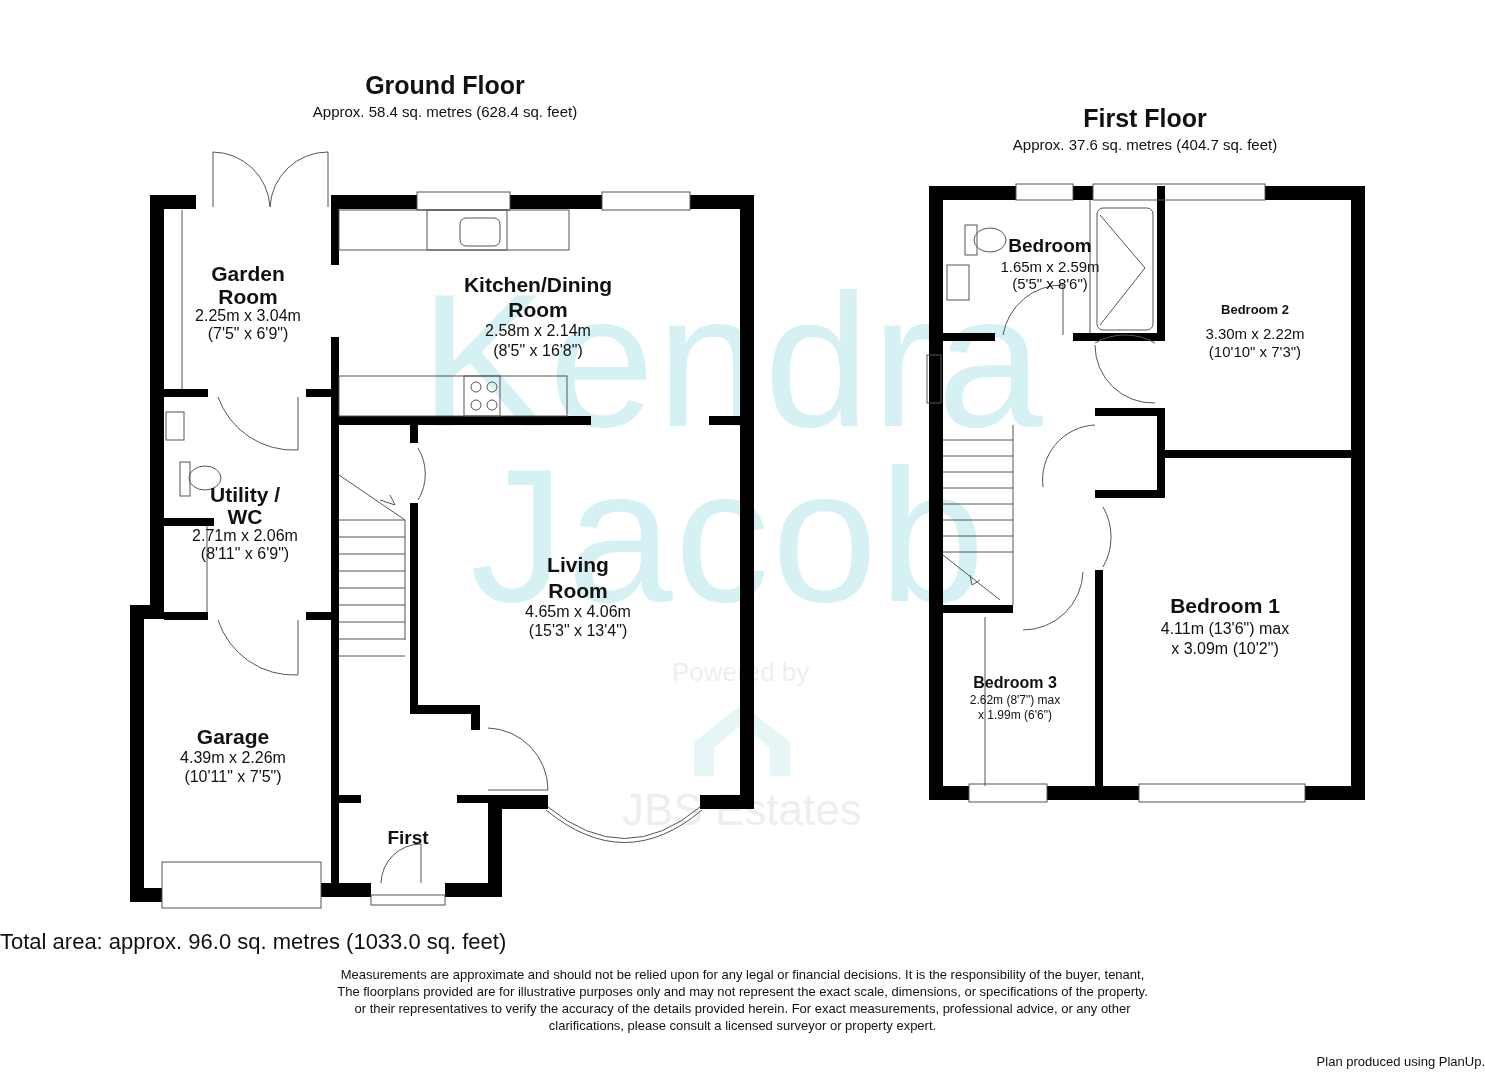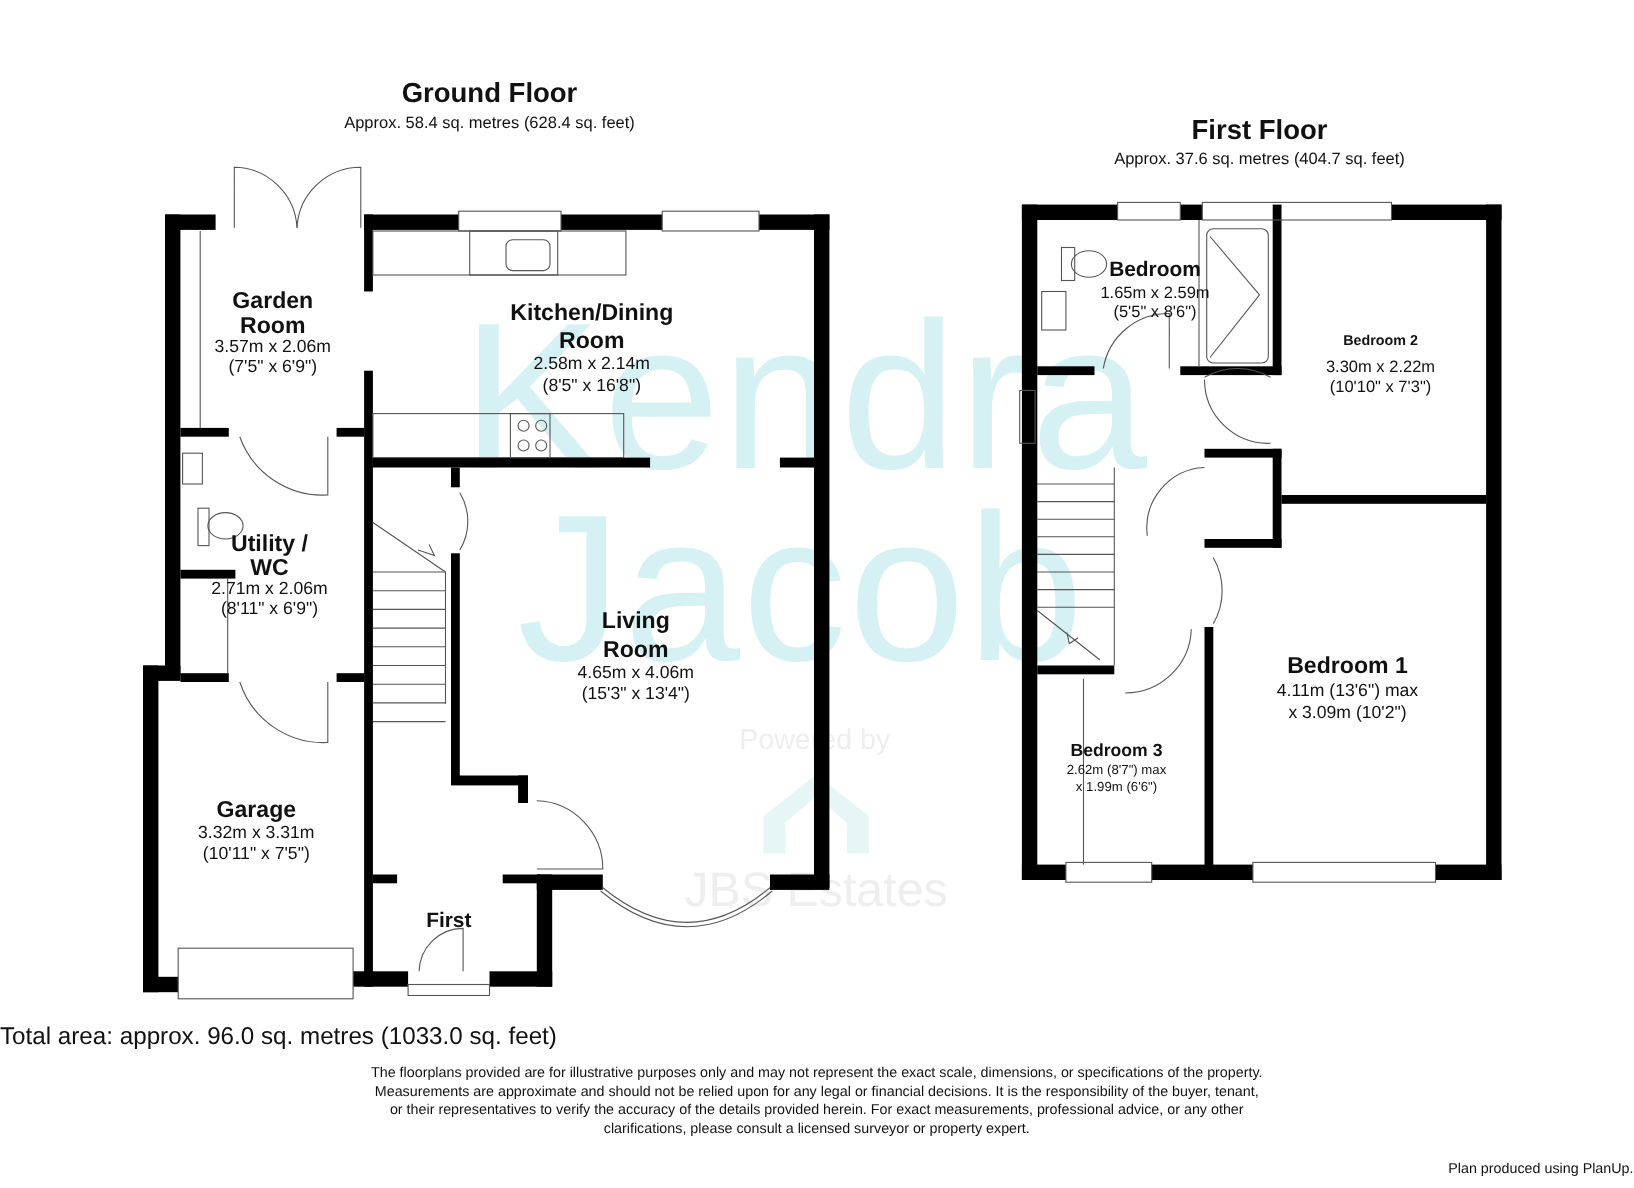--- a/index.html
+++ b/index.html
@@ -193,21 +193,21 @@
 </svg>
 
 <div class="t floor-title" style="left:300px;top:72px;width:290px;">Ground Floor</div>
 <div class="t floor-sub" style="left:250px;top:104px;width:390px;">Approx. 58.4 sq. metres (628.4 sq. feet)</div>
 <div class="t floor-title" style="left:1000px;top:105px;width:290px;">First Floor</div>
 <div class="t floor-sub" style="left:950px;top:137px;width:390px;">Approx. 37.6 sq. metres (404.7 sq. feet)</div>
 
 <div>
   <div class="t room-name" style="left:168px;top:263px;width:160px;">Garden</div>
   <div class="t room-name" style="left:168px;top:286px;width:160px;">Room</div>
-  <div class="t room-dim" style="left:168px;top:308px;width:160px;">3.57m x 2.06m</div>
+  <div class="t room-dim" style="left:168px;top:308px;width:160px;">2.25m x 3.04m</div>
   <div class="t room-dim" style="left:168px;top:326px;width:160px;">(7'5" x 6'9")</div>
 </div>
 <div>
   <div class="t room-name" style="left:418px;top:274px;width:240px;">Kitchen/Dining</div>
   <div class="t room-name" style="left:418px;top:299px;width:240px;">Room</div>
   <div class="t room-dim" style="left:418px;top:323px;width:240px;">2.58m x 2.14m</div>
   <div class="t room-dim" style="left:418px;top:343px;width:240px;">(8'5" x 16'8")</div>
 </div>
 <div>
   <div class="t room-name" style="left:170px;top:484px;width:150px;">Utility /</div>
@@ -216,21 +216,21 @@
   <div class="t room-dim" style="left:170px;top:546px;width:150px;">(8'11" x 6'9")</div>
 </div>
 <div>
   <div class="t room-name" style="left:478px;top:554px;width:200px;">Living</div>
   <div class="t room-name" style="left:478px;top:580px;width:200px;">Room</div>
   <div class="t room-dim" style="left:478px;top:604px;width:200px;">4.65m x 4.06m</div>
   <div class="t room-dim" style="left:478px;top:623px;width:200px;">(15'3" x 13'4")</div>
 </div>
 <div>
   <div class="t room-name" style="left:153px;top:726px;width:160px;">Garage</div>
-  <div class="t room-dim" style="left:153px;top:750px;width:160px;">3.32m x 3.31m</div>
+  <div class="t room-dim" style="left:153px;top:750px;width:160px;">4.39m x 2.26m</div>
   <div class="t room-dim" style="left:153px;top:769px;width:160px;">(10'11" x 7'5")</div>
 </div>
 <div>
   <div class="t room-name" style="left:358px;top:828px;width:100px;font-size:19px;">First</div>
 </div>
 
 <div>
   <div class="t room-name" style="left:985px;top:236px;width:130px;font-size:19px;">Bedroom</div>
   <div class="t room-dim" style="left:985px;top:259px;width:130px;font-size:15px;">1.65m x 2.59m</div>
   <div class="t room-dim" style="left:985px;top:276px;width:130px;font-size:15px;">(5'5" x 8'6")</div>
@@ -246,18 +246,18 @@
   <div class="t room-dim" style="left:1125px;top:641px;width:200px;">x 3.09m (10'2")</div>
 </div>
 <div>
   <div class="t room-name-sm" style="left:950px;top:675px;width:130px;position:absolute;text-align:center;white-space:nowrap;">Bedroom 3</div>
   <div class="t room-dim-sm" style="left:950px;top:694px;width:130px;">2.62m (8'7") max</div>
   <div class="t room-dim-sm" style="left:950px;top:709px;width:130px;">x 1.99m (6'6")</div>
 </div>
 
 <div class="total">Total area: approx. 96.0 sq. metres (1033.0 sq. feet)</div>
 <div class="disc">
+  <div>Measurements are approximate and should not be relied upon for any legal or financial decisions. It is the responsibility of the buyer, tenant,</div>
   <div>The floorplans provided are for illustrative purposes only and may not represent the exact scale, dimensions, or specifications of the property.</div>
-  <div>Measurements are approximate and should not be relied upon for any legal or financial decisions. It is the responsibility of the buyer, tenant,</div>
   <div>or their representatives to verify the accuracy of the details provided herein.  For exact measurements, professional advice, or any other</div>
   <div>clarifications, please consult a licensed surveyor or property expert.</div>
 </div>
 <div class="produced">Plan produced using PlanUp.</div>
 
 </body></html>

